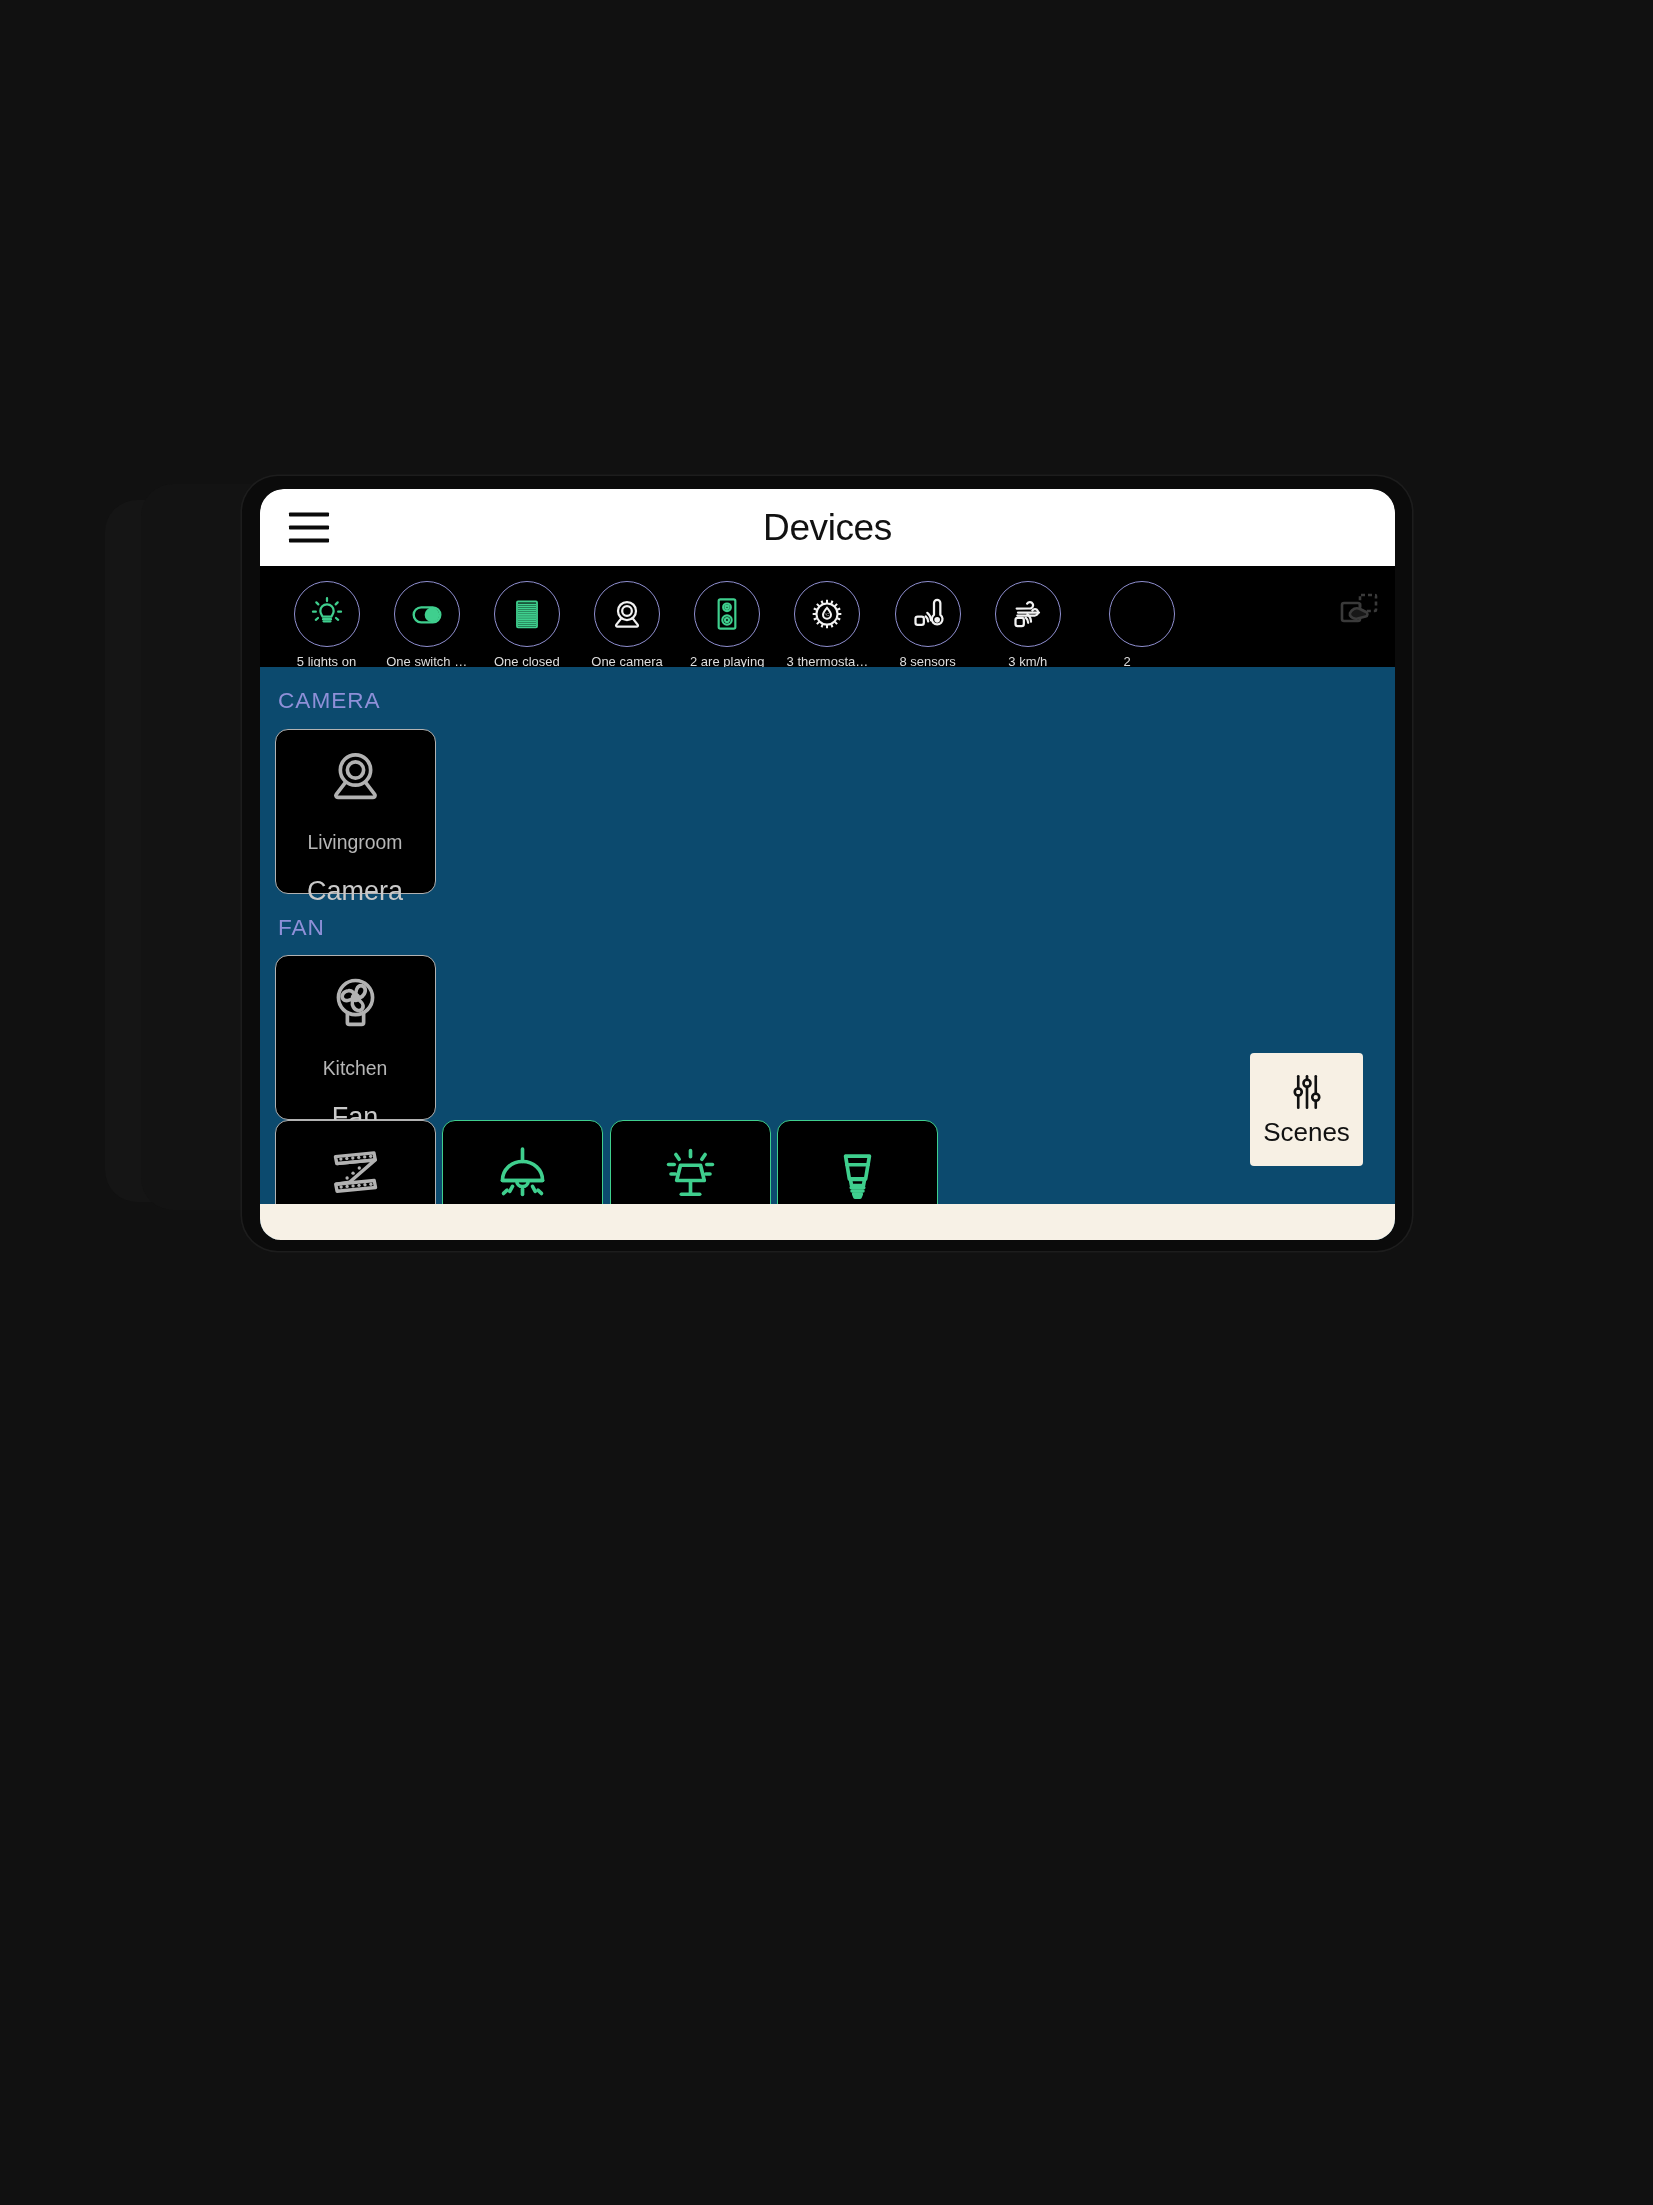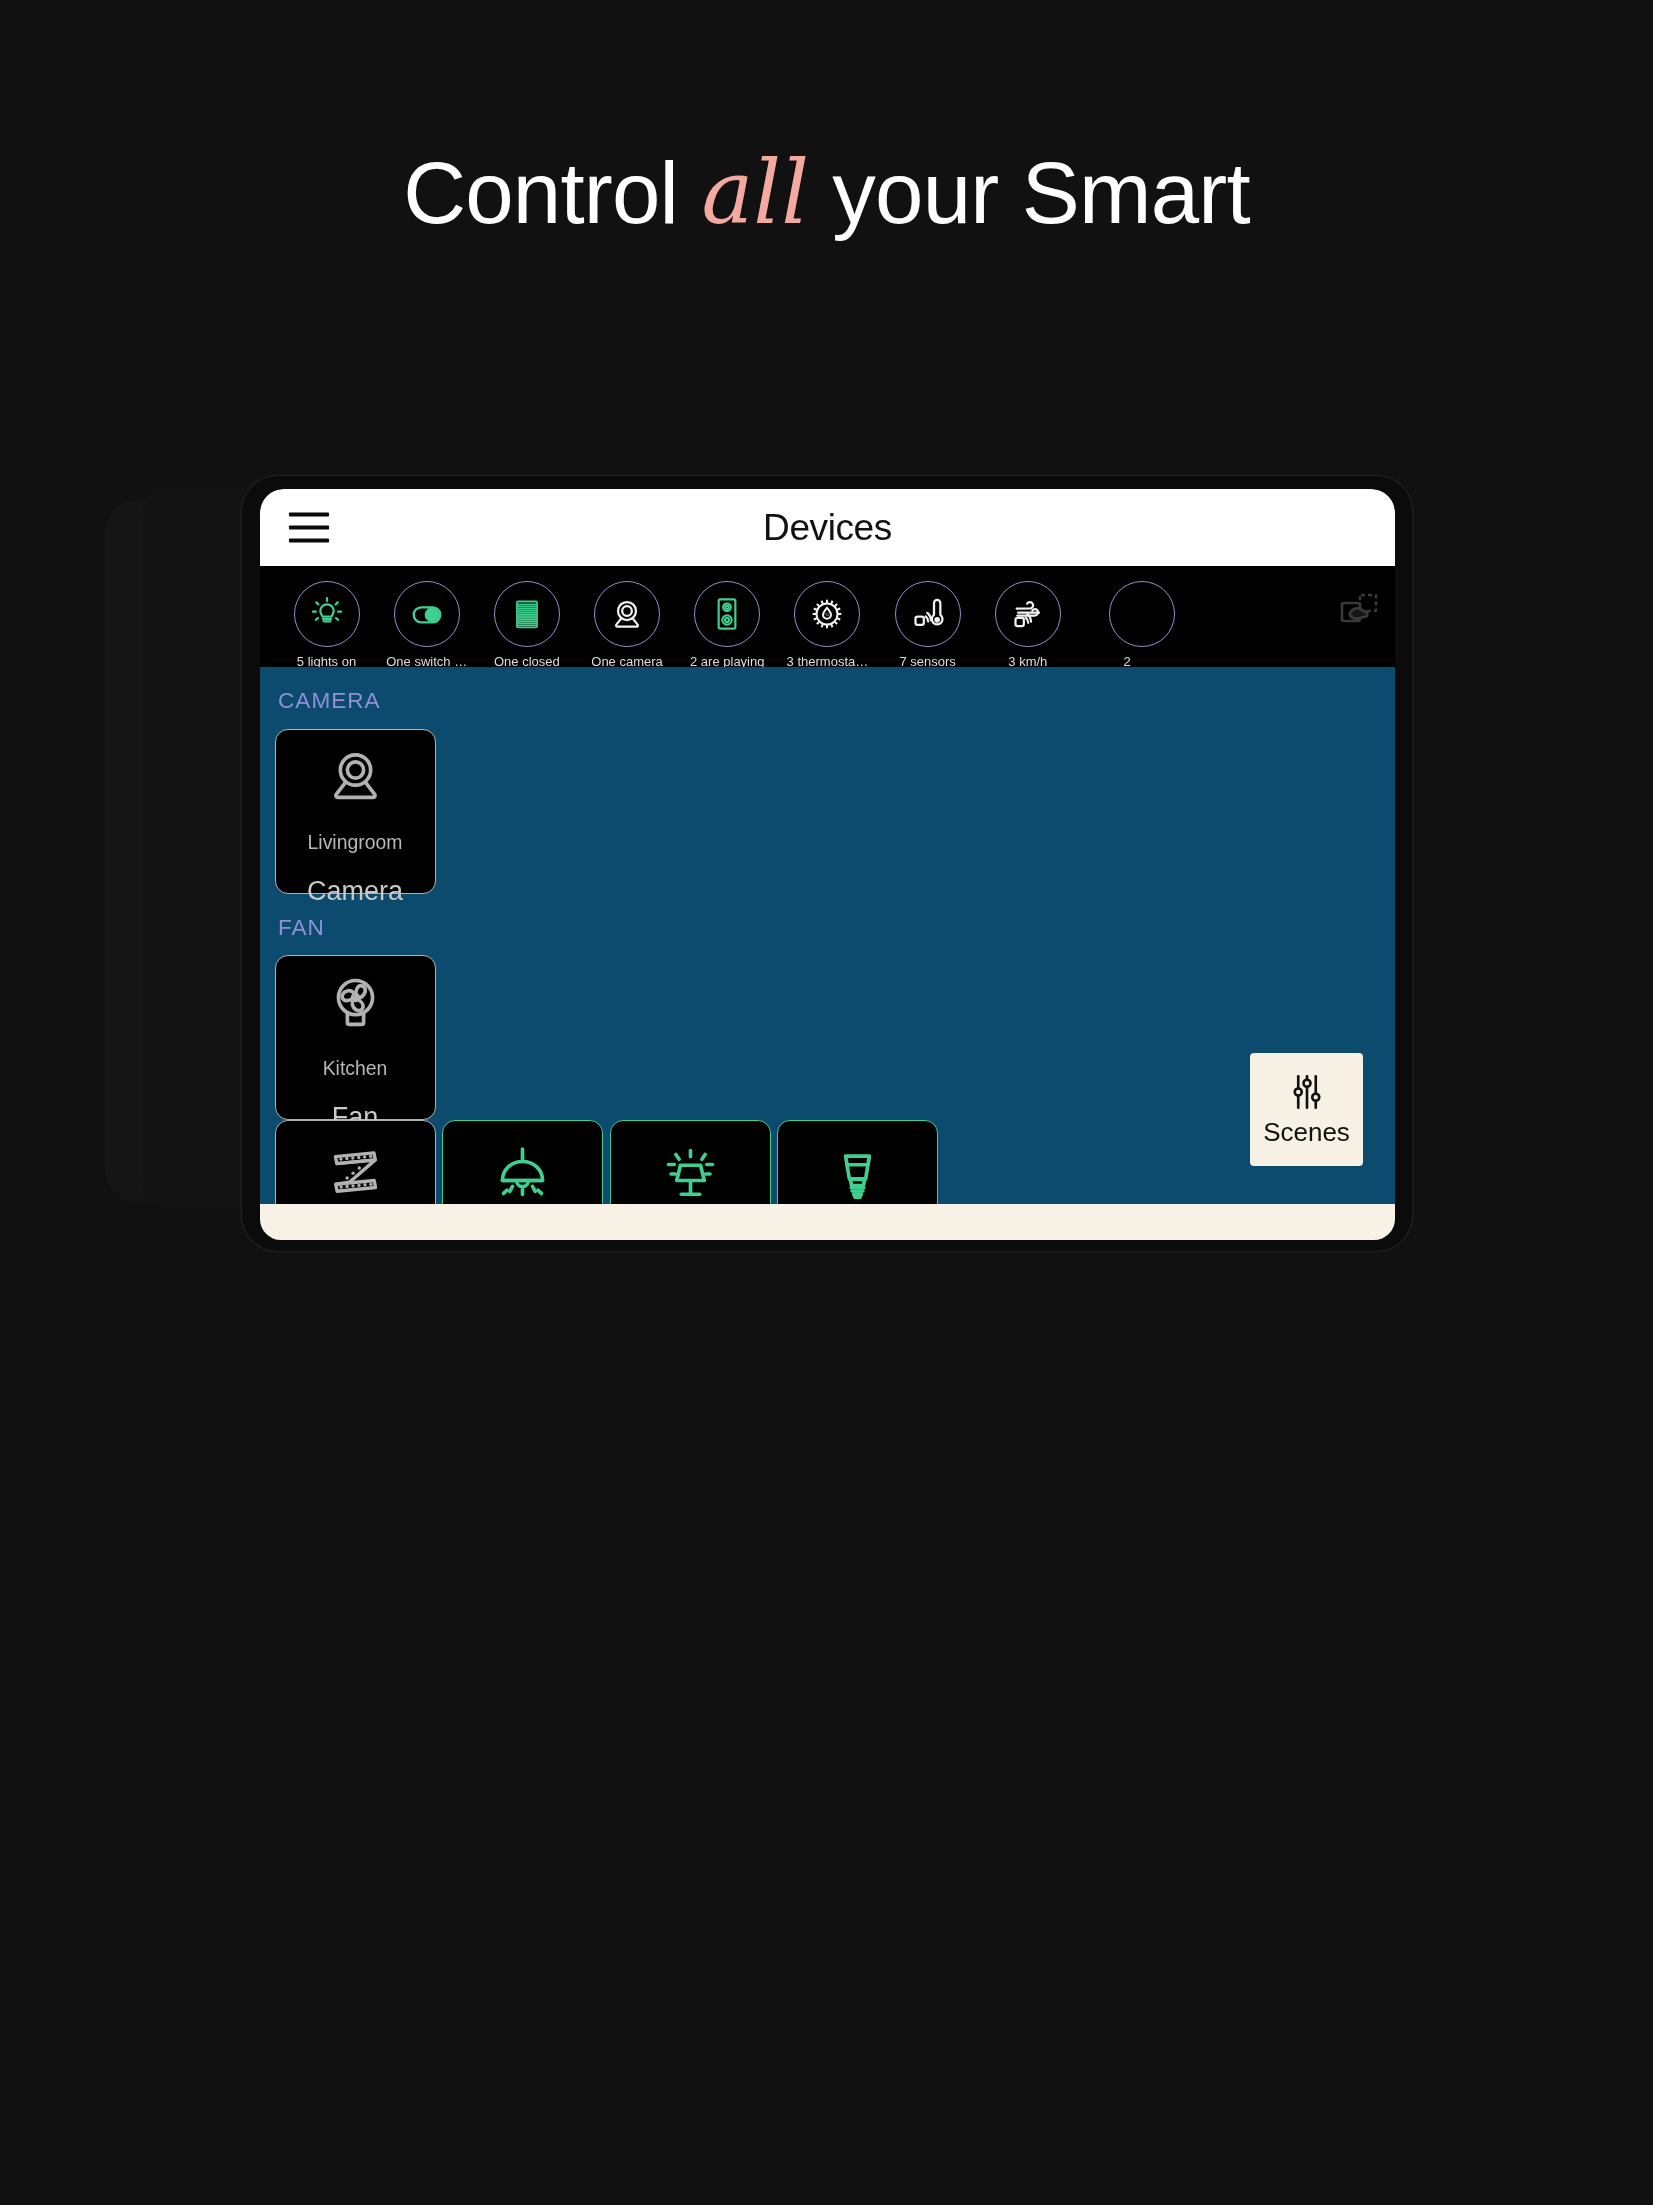--- a/index.html
+++ b/index.html
@@ -201,21 +201,20 @@
     font-size:26px;
     color:#111;
     margin-top:3.2px;
   }
   svg { display:block; }
 </style>
 </head>
 <body>
 
 <div class="headline">
-  <span class="headline-line"><span>Control </span><span class="em">all</span><span> your Smart</span></span>
 </div>
 
 <div class="ghost"></div>
 <div class="ghost2"></div>
 
 <div class="tablet">
   <div class="screen">
 
     <div class="appbar">
       <div class="hamburger">
@@ -330,21 +329,21 @@
         <div class="status-item">
           <div class="status-ring">
             <svg width="40" height="40" viewBox="0 0 24 24" fill="none" stroke="#f2f2f2" stroke-width="1.35" stroke-linecap="round" stroke-linejoin="round">
               <path d="M15.6 5.4a1.9 1.9 0 0 1 3.8 0v7.1a3.2 3.2 0 1 1-3.8 0z"></path>
               <circle cx="17.5" cy="15.5" r="1.7" fill="#f2f2f2" stroke="none"></circle>
         <rect x="4.5" y="13.5" width="5" height="5" rx="1.3"></rect>
               <path d="M10.6 13.4a4 4 0 0 1 1.5 3.1"></path>
               <path d="M11.6 11.3a6 6 0 0 1 2.2 4.5"></path>
             </svg>
           </div>
-          <div class="status-label">7 sensors</div>
+          <div class="status-label">8 sensors</div>
         </div>
         <div class="status-item">
           <div class="status-ring">
             <svg width="40" height="40" viewBox="0 0 24 24" fill="none" stroke="#f2f2f2" stroke-width="1.35" stroke-linecap="round" stroke-linejoin="round">
               <path d="M11.5 5.8a1.9 1.9 0 1 1 1.6 2.9H5.2"></path>
               <path d="M14.6 9.9a1.9 1.9 0 1 1 1.7 3H5.6"></path>
               <path d="M6 11.1h12.6"></path>
         <rect x="4.5" y="14.3" width="5" height="5" rx="1.3"></rect>
               <path d="M10.6 14.2a4 4 0 0 1 1.5 3.1"></path>
               <path d="M11.6 12.1a6 6 0 0 1 2.2 4.5"></path>

